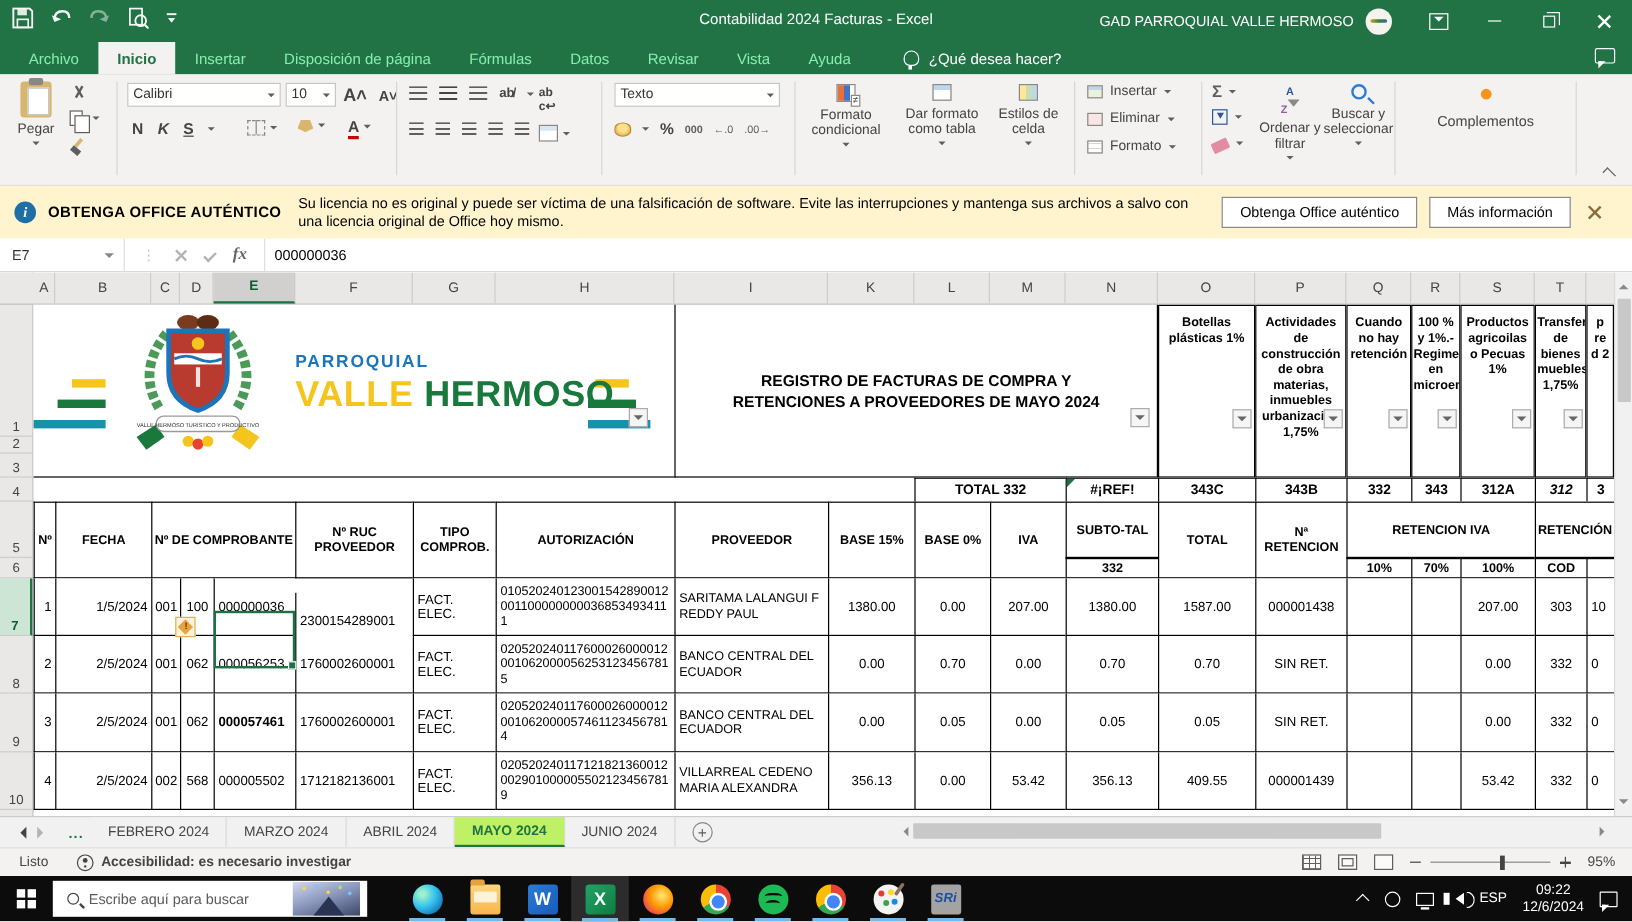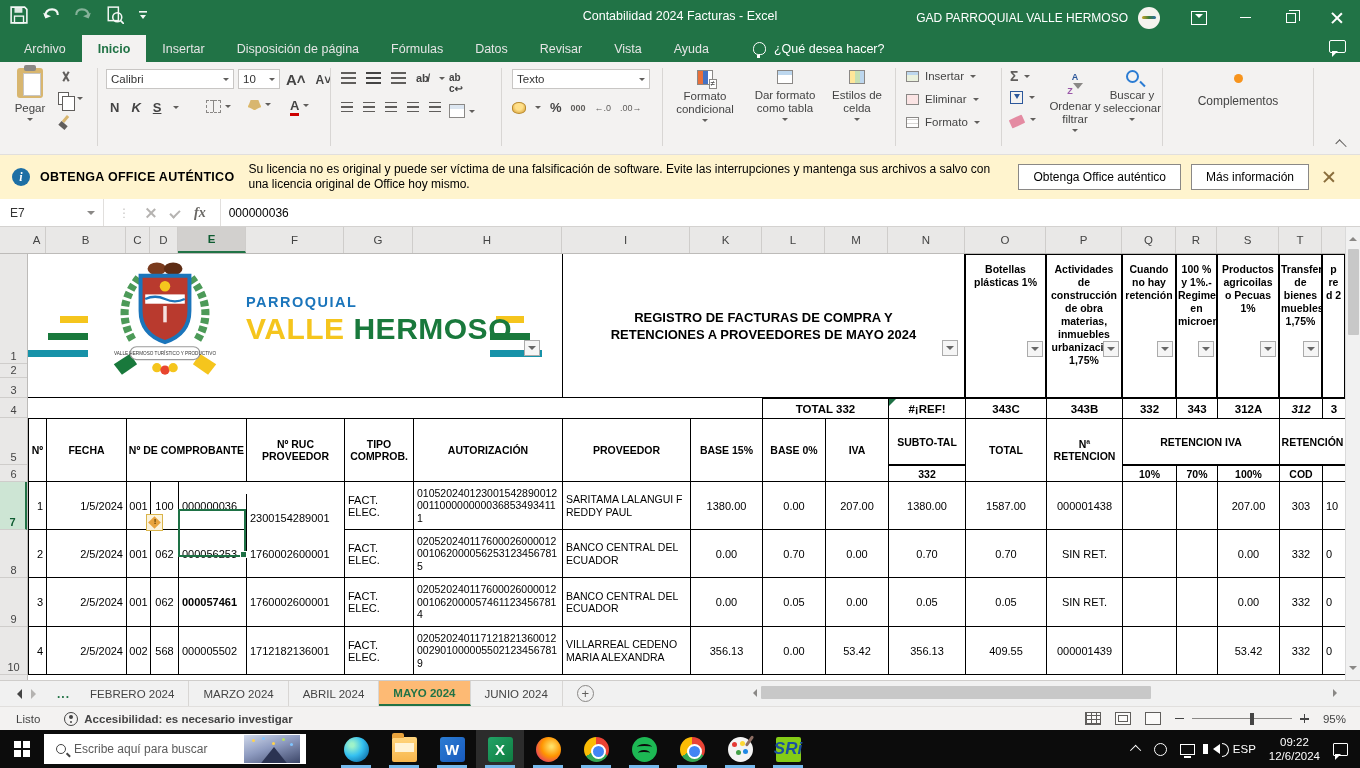--- a/index.html
+++ b/index.html
@@ -23,21 +23,21 @@
   .min-glyph { width:11px; height:1.6px; background:#fff; }
   .restore-glyph { width:10px; height:10px; border:1.4px solid #fff; position:relative; background:#217346; }
   .restore-glyph::before { content:""; position:absolute; left:2px; top:-4px; width:10px; height:10px; border:1.4px solid #fff; border-bottom:none; border-left:none; }
   .close-glyph { position:relative; width:12px; height:12px; }
   .close-glyph::before,.close-glyph::after { content:""; position:absolute; left:5px; top:-1px; width:1.6px; height:14px; background:#fff; }
   .close-glyph::before { transform:rotate(45deg); } .close-glyph::after { transform:rotate(-45deg); }
 
   
   .menubar { position:absolute; left:0; top:35px; width:1360px; height:27px; background:#217346; display:flex; align-items:stretch; }
   .mtabs { display:flex; margin-left:8px; }
-  .mtab { color:#e5e5e5; padding:0 16px; display:flex; align-items:center; font-size:12.5px; cursor:default; }
+  .mtab { color:#86efac; padding:0 16px; display:flex; align-items:center; font-size:12.5px; cursor:default; }
   .mtab.active { background:#f3f2f1; color:#217346; font-weight:bold; }
   .tellme { display:flex; align-items:center; color:#fff; margin-left:28px; gap:8px; font-size:12.5px; }
   .bulb { width:13px; height:13px; border:1.4px solid #fff; border-radius:50% 50% 40% 40%; position:relative; }
   .bulb::after { content:""; position:absolute; left:3.5px; bottom:-4px; width:3px; height:3px; background:#fff; }
   .comment-bubble { position:absolute; right:14px; top:40px; width:17px; height:13px; border:1.5px solid #fff; border-radius:2px; }
   .comment-bubble::after { content:""; position:absolute; left:2px; bottom:-5px; border:3px solid transparent; border-top-color:#fff; border-left-color:#fff; }
 
   
   .ribbon { position:absolute; left:0; top:62px; width:1360px; height:93px; background:#f3f2f1; border-bottom:1px solid #e1dfdd; color:#444; }
   .rgroup { position:absolute; top:0; height:120px; }
@@ -122,21 +122,21 @@
   .lt-valle { color:#f5c51d; } .lt-hermoso { color:#19793c; }
   .title-cell { position:absolute; left:534px; top:0; width:403px; height:144px; border-left:1px solid #000; border-right:1px solid #000; border-bottom:1px solid #000; display:flex; align-items:center; justify-content:center; padding:0 28px; text-align:center; font-weight:bold; font-size:13px; line-height:17px; }
 
   
   .tabsbar { position:absolute; left:0; top:680px; width:1360px; height:26px; background:#f1f1f1; border-top:1px solid #cfcdcb; display:flex; align-items:stretch; }
   .tabnav { display:flex; align-items:center; gap:12px; padding:0 10px 0 12px; }
   .tri-l { width:0; height:0; border:5px solid transparent; border-right-color:#444; margin-right:-3px; }
   .tri-r { width:0; height:0; border:5px solid transparent; border-left-color:#b5b3b1; }
   .tab-ellipsis { color:#217346; font-weight:bold; letter-spacing:1px; padding:0 6px; display:flex; align-items:center; }
   .sheettab { display:flex; align-items:center; padding:0 14px; font-size:11.5px; color:#444; border-right:1px solid #d8d6d4; background:#f1f1f1; }
-  .sheettab.active { background:#fdba74; color:#217346; font-weight:bold; border-bottom:2px solid #217346; }
+  .sheettab.active { background:#bef264; color:#217346; font-weight:bold; border-bottom:2px solid #217346; }
   .addsheet { width:17px; height:17px; border-radius:50%; border:1px solid #8a8886; color:#605e5c; display:flex; align-items:center; justify-content:center; font-size:13px; margin:4px 0 0 14px; }
   .hscroll { position:absolute; right:15px; top:684px; width:600px; height:17px; background:#f1f1f1; display:flex; align-items:center; }
   .hthumb { height:13px; background:#c8c8c8; border-radius:1px; }
 
   
   .statusbar { position:absolute; left:0; top:706px; width:1360px; height:24px; background:#f3f2f1; border-top:1px solid #e1dfdd; display:flex; align-items:center; color:#444; font-size:11.5px; }
   .acc-ico { width:14px; height:14px; border:1.2px solid #444; border-radius:50%; position:relative; margin:0 6px 0 24px; }
   .acc-ico::after { content:""; position:absolute; left:4px; top:2px; width:4px; height:4px; border-radius:50%; background:#444; box-shadow:0 5px 0 -1px #444; }
   .sb-right { margin-left:auto; display:flex; align-items:center; gap:14px; padding-right:14px; }
   .viewico { width:16px; height:13px; border:1px solid #605e5c; background:#fbfaf9; }
@@ -175,21 +175,21 @@
   .excel-ic { background:linear-gradient(135deg,#21a366,#107c41); }
   .firefox-ic { border-radius:50%; background:radial-gradient(circle at 62% 38%,#ffe066 5%,#ff9500 45%,#e3336d 85%); }
   .chrome-ic { border-radius:50%; background:conic-gradient(#ea4335 0 33%,#34a853 33% 66%,#fbbc05 66% 100%); position:relative; }
   .chrome-ic::after { content:""; position:absolute; left:7px; top:7px; width:11px; height:11px; border-radius:50%; background:#4285f4; border:2px solid #fff; }
   .spotify-ic { border-radius:50%; background:#1db954; position:relative; overflow:hidden; }
   .spotify-ic::before { content:""; position:absolute; left:5px; top:7px; width:15px; height:4px; border-radius:50% 50% 0 0; border-top:2px solid #0c0c0c; }
   .spotify-ic::after { content:""; position:absolute; left:6px; top:13px; width:12px; height:4px; border-radius:50% 50% 0 0; border-top:2px solid #0c0c0c; }
   .paint-ic { border-radius:50%; background:#f3f3f3; position:relative; }
   .paint-ic::before { content:""; position:absolute; left:4px; top:5px; width:5px; height:5px; border-radius:50%; background:#e53935; box-shadow:8px -1px 0 #fdd835,4px 8px 0 #43a047,11px 7px 0 #1e88e5; }
   .paint-ic::after { content:""; position:absolute; right:2px; top:-2px; width:3px; height:12px; background:#8d6e63; transform:rotate(35deg); border-radius:2px; }
-  .sri-ic { background:#84cc16; display:flex; align-items:center; justify-content:center; color:#1b4fa0; font-weight:bold; font-style:italic; font-size:17px; border-radius:2px; }
+  .sri-ic { background:#a3a3a3; display:flex; align-items:center; justify-content:center; color:#1b4fa0; font-weight:bold; font-style:italic; font-size:11px; border-radius:2px; }
   .tray { margin-left:auto; display:flex; align-items:center; gap:13px; padding-right:12px; }
   .tray-chev { width:8px; height:8px; border-left:1.6px solid #fff; border-top:1.6px solid #fff; transform:rotate(45deg) translateY(2px); }
   .tray-circ { width:13px; height:13px; border:1.4px solid #fff; border-radius:50%; }
   .tray-net { width:15px; height:11px; border:1.4px solid #fff; position:relative; }
   .tray-net::after { content:""; position:absolute; left:3px; bottom:-4px; width:7px; height:1.6px; background:#fff; }
   .tray-spk { width:0; height:0; border:5px solid transparent; border-right:7px solid #fff; position:relative; }
   .tray-spk::before { content:""; position:absolute; left:-10px; top:-5px; width:5px; height:10px; background:#fff; }
   .tray-spk::after { content:""; position:absolute; left:9px; top:-6px; width:6px; height:12px; border:1.6px solid #fff; border-left:none; border-radius:0 8px 8px 0; }
   .lang { font-size:11.5px; }
   .clock { text-align:center; font-size:11.5px; line-height:14px; }

